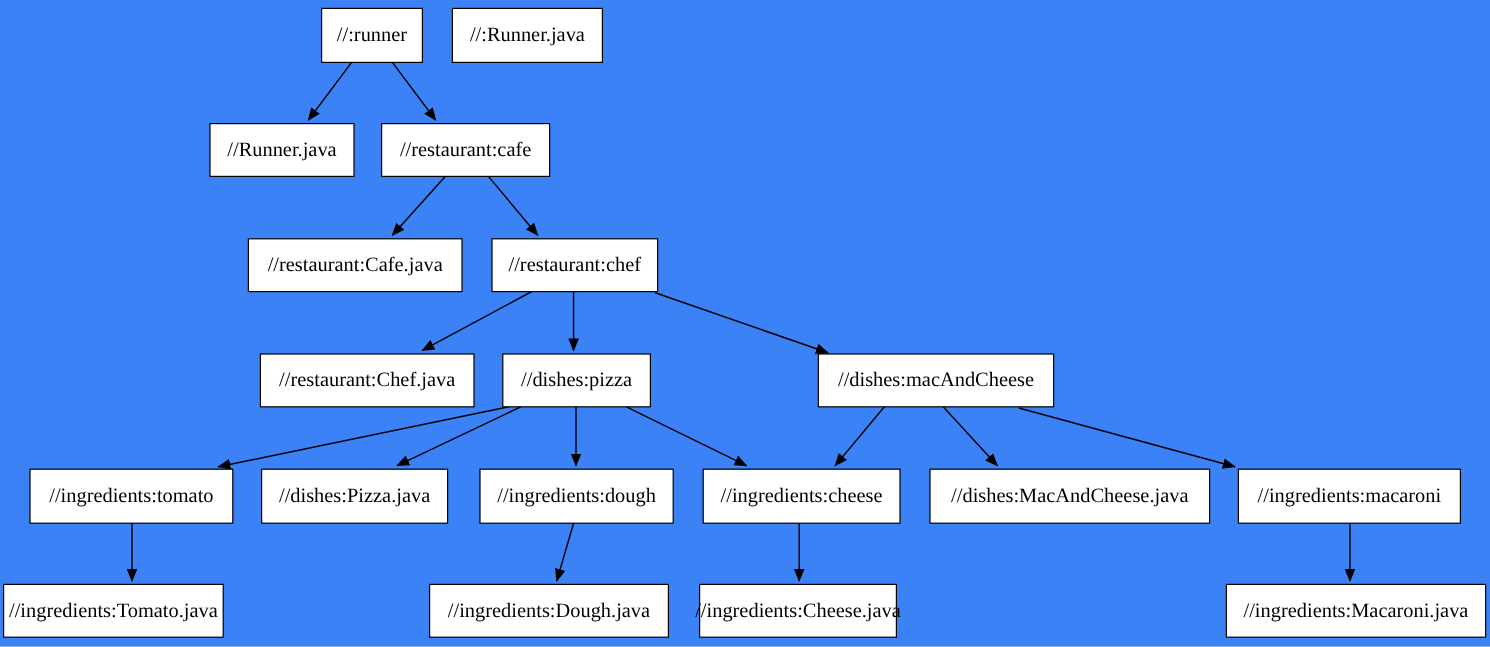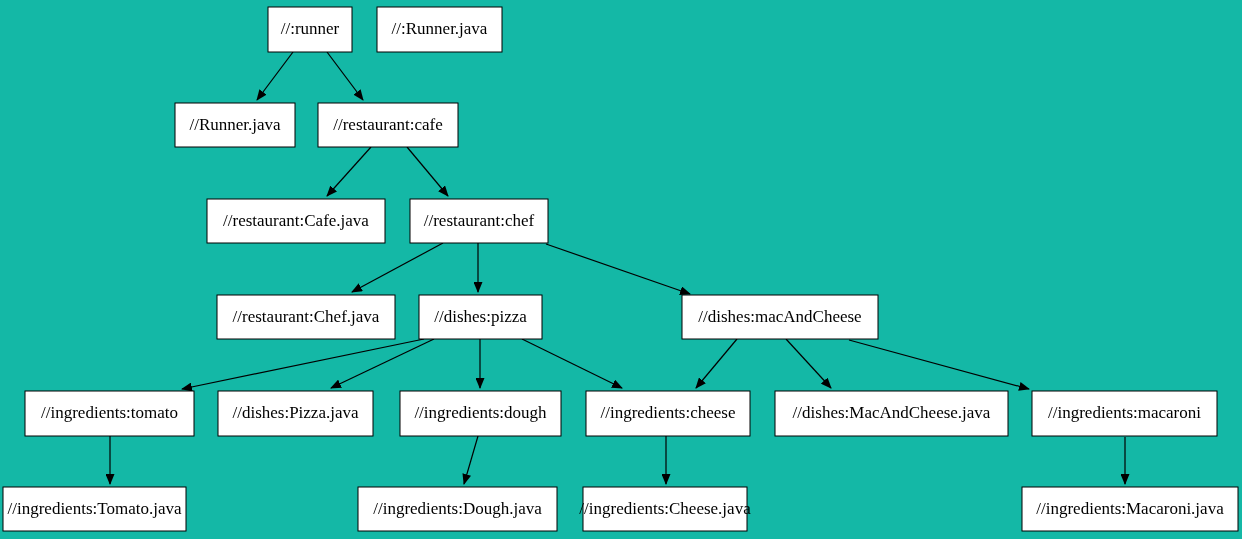--- a/index.html
+++ b/index.html
@@ -5,21 +5,21 @@
   html, body {
     margin: 0;
     padding: 0;
     background: #ffffff;
     font-family: "Liberation Serif", "DejaVu Serif", serif;
   }
   .canvas-wrap {
     position: relative;
     width: 1242px;
     height: 539px;
-    background: #14b8a6;
+    background: #3b82f6;
     overflow: hidden;
   }
   svg { display: block; }
   .graph-node-rect {
     fill: #ffffff;
     stroke: #000000;
     stroke-width: 1;
   }
   .graph-node-label {
     font-family: "Liberation Serif", "DejaVu Serif", serif;

